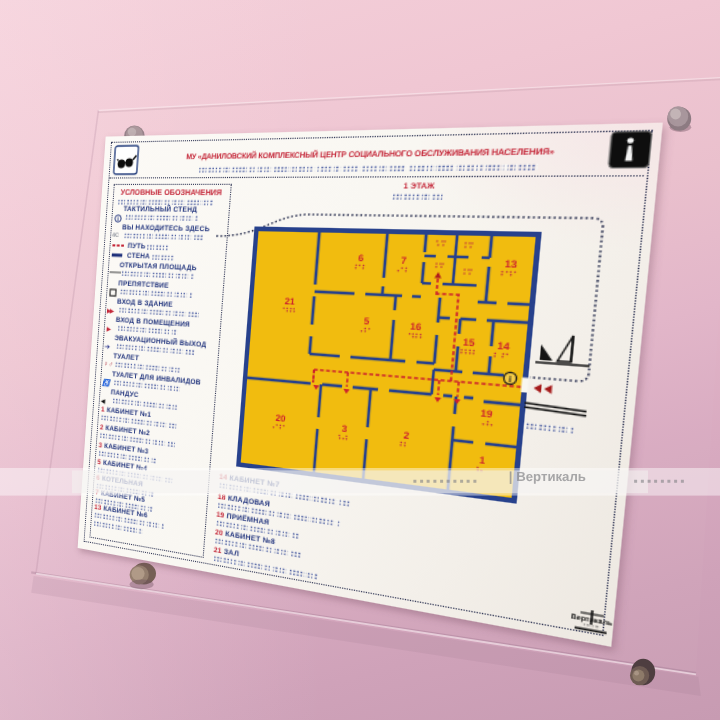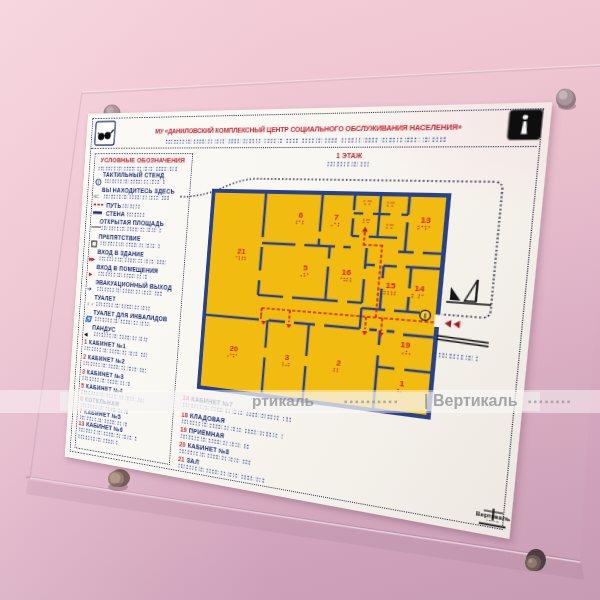--- a/index.html
+++ b/index.html
@@ -428,17 +428,16 @@
        <line x1="18" y1="1" x2="18" y2="12" stroke="#141414" stroke-width="1.6"></line>
        <line x1="10" y1="4" x2="26" y2="4" stroke="#141414" stroke-width="1.1"></line>
        <text x="18" y="10" font-size="5.4" font-weight="bold" fill="#0d0d0d" text-anchor="middle" font-family="Liberation Sans">Вертикаль</text>
        <text x="18" y="14" font-size="3.6" fill="#444" text-anchor="middle" font-family="Liberation Sans">▪ ▪▪ ▪ ▪▪</text>
        <rect x="7" y="15.5" width="22" height="1.7" fill="#141414"></rect>
      </svg>
   </div>
 
   <div class="abs" style="left:0;top:390px;width:600px;height:23px;background:rgba(255,255,255,0.45);"></div>
   <div class="abs" style="left:60px;top:392px;width:480px;height:19px;background:rgba(243,241,238,0.55);"></div>
-  <div class="abs" style="left:252px;top:392px;width:90px;height:20px;color:rgba(132,132,136,0.7);font-size:15.5px;font-weight:bold;white-space:nowrap;overflow:hidden;">ртикаль</div>
   <div class="abs" style="left:344px;top:396px;width:80px;height:14px;color:rgba(132,132,136,0.62);font-size:10px;font-weight:bold;letter-spacing:2px;white-space:nowrap;overflow:hidden;">▪▪▪▪▪▪▪▪▪▪</div>
-  <div class="abs" style="left:424px;top:392px;width:100px;height:20px;color:rgba(132,132,136,0.7);font-size:16px;font-weight:bold;white-space:nowrap;">| Вертикаль</div>
+  <div class="abs" style="left:424px;top:392px;width:100px;height:20px;color:rgba(132,132,136,0.7);font-size:11px;font-weight:bold;white-space:nowrap;">| Вертикаль</div>
   <div class="abs" style="left:528px;top:396px;width:70px;height:14px;color:rgba(132,132,136,0.62);font-size:10px;font-weight:bold;letter-spacing:2px;white-space:nowrap;overflow:hidden;">▪▪▪▪▪▪▪▪</div>
 </div>
 
 </body></html>

